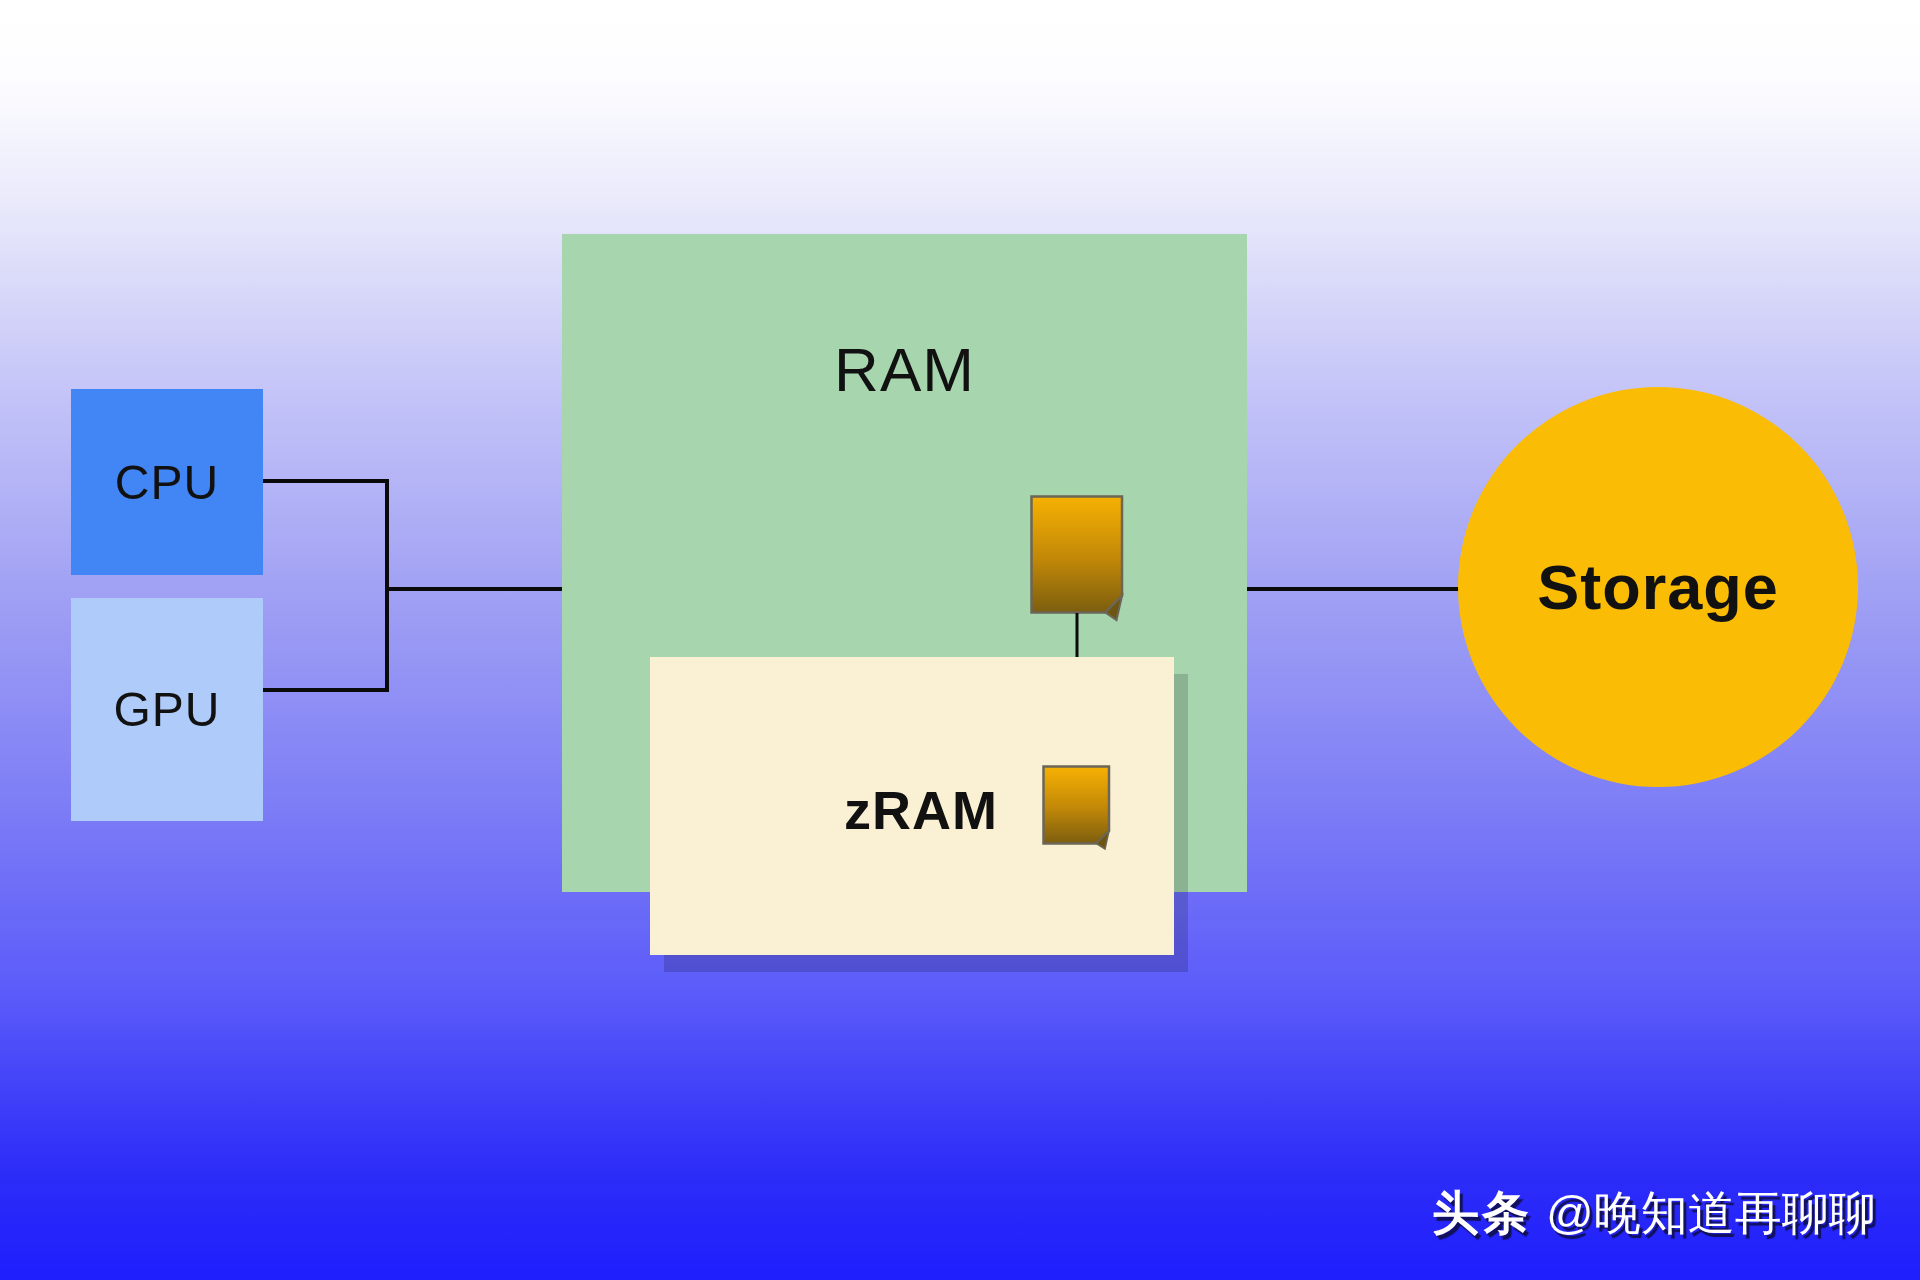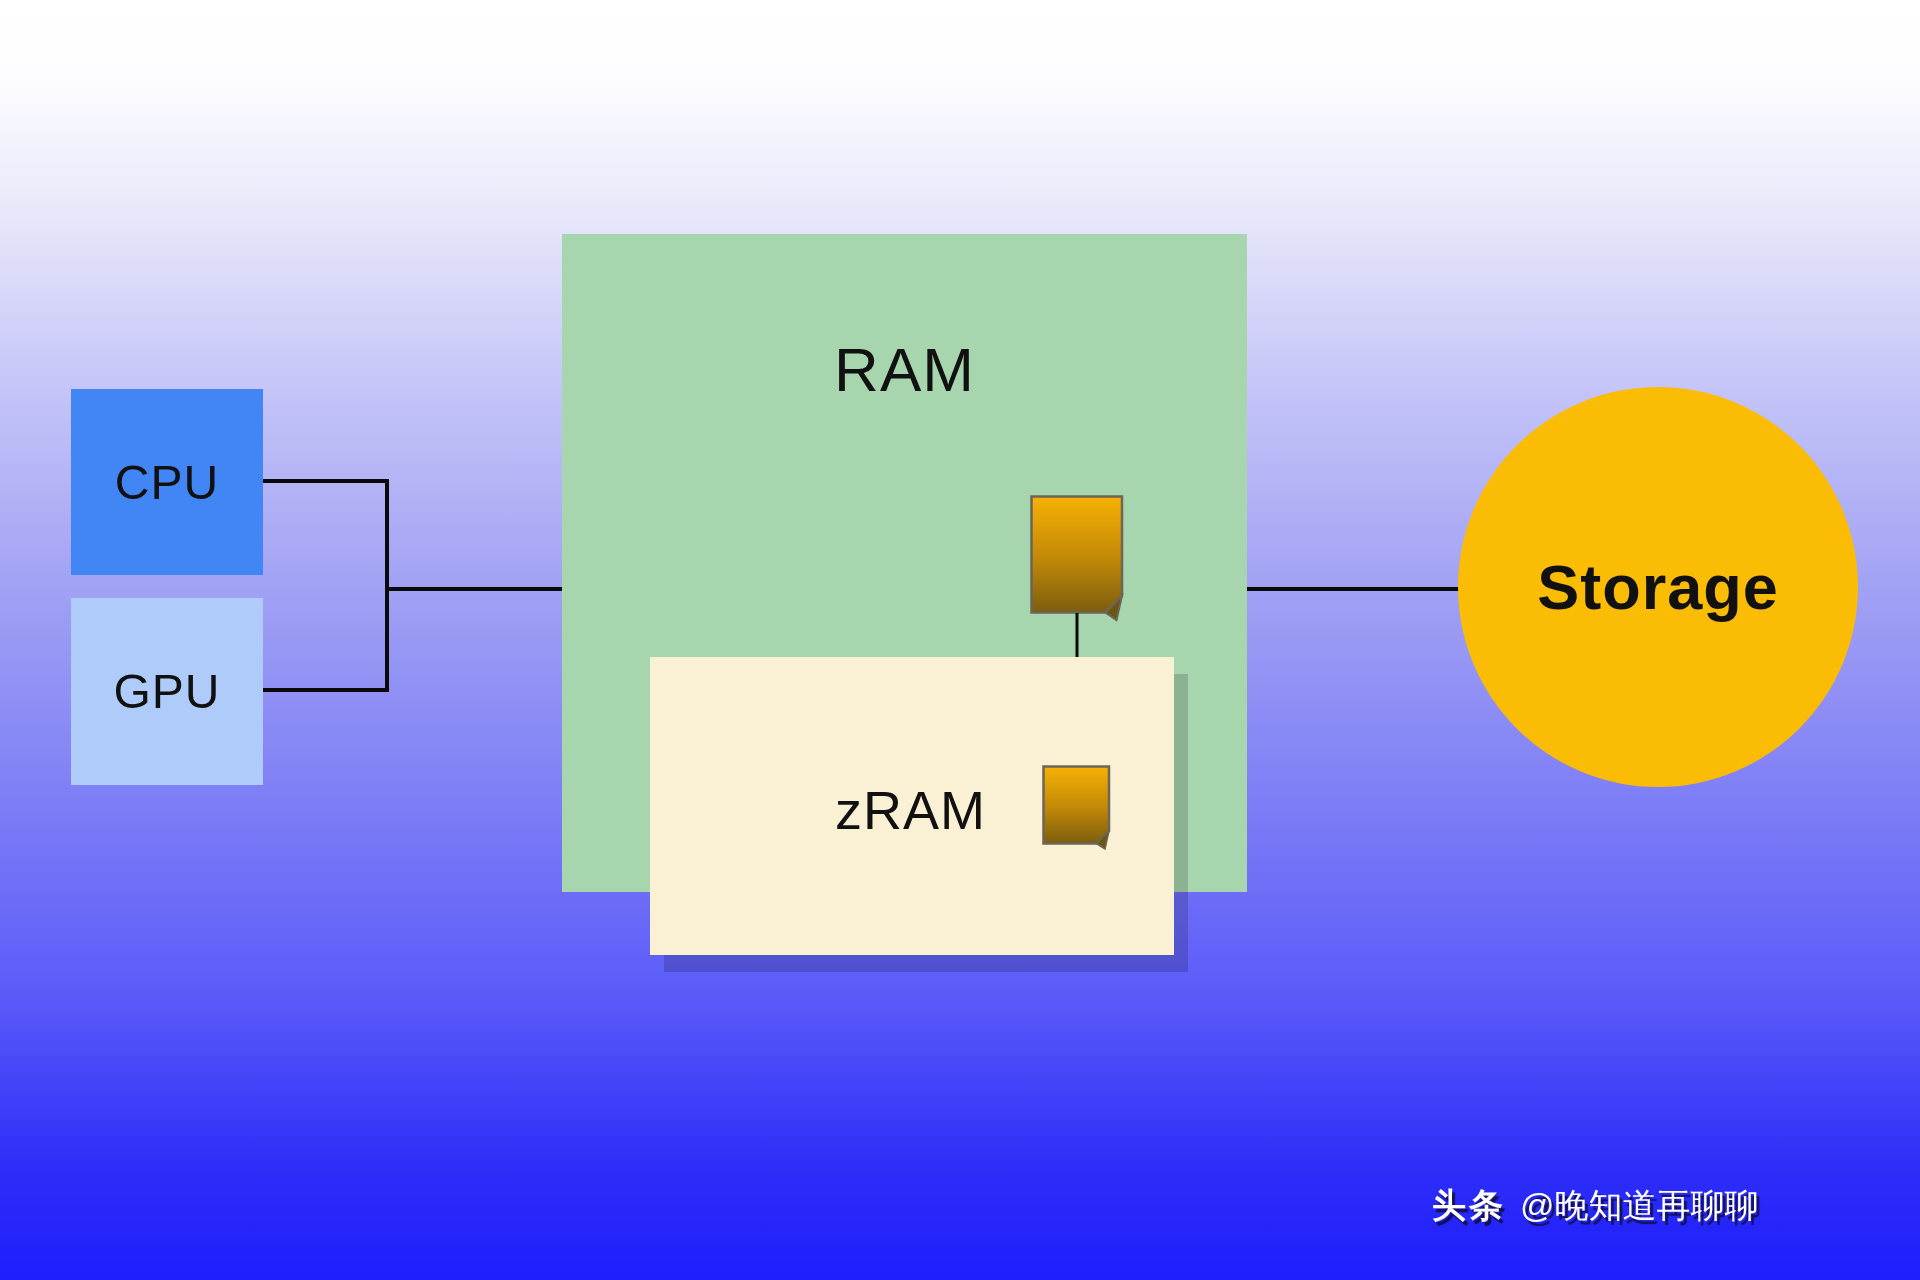--- a/index.html
+++ b/index.html
@@ -8,41 +8,41 @@
     width:1920px;height:1280px;
     overflow:hidden;
     font-family:"Liberation Sans","DejaVu Sans",sans-serif;
     background:linear-gradient(180deg,
       #ffffff 0%, #fdfdff 6%, #e9e9fb 16%, #c3c3f8 31%,
       #9f9ff4 47%, #7f7ff6 62%, #5a5afa 78%, #2e2ef8 91%, #1e1efe 100%);
   }
   .node{position:absolute;display:flex;align-items:center;justify-content:center;}
   .node span{color:#111;font-size:48px;font-weight:500;letter-spacing:1px;}
   .cpu{left:71px;top:389px;width:192px;height:186px;background:#4285F4;}
-  .gpu{left:71px;top:598px;width:192px;height:187px;background:#AECBFA;}
+  .gpu{left:71px;top:598px;width:192px;height:223px;background:#AECBFA;}
   .line{position:absolute;background:#0a0a0a;}
   .line-cpu{left:263px;top:479px;width:126px;height:4px;}
   .line-gpu{left:263px;top:688px;width:126px;height:4px;}
   .line-junction{left:385px;top:479px;width:4px;height:213px;}
   .line-bus{left:385px;top:587px;width:178px;height:4px;}
   .line-storage{left:1246px;top:587px;width:213px;height:4px;}
   .ram{left:562px;top:234px;width:685px;height:658px;background:#A6D5AE;display:block;}
   .ram-label{position:absolute;left:0;top:100px;width:100%;text-align:center;
     color:#111;font-size:62px;font-weight:500;letter-spacing:1px;}
   .zram{position:absolute;left:88px;top:423px;width:524px;height:298px;background:#FAF0D3;
     box-shadow:14px 17px 0 rgba(0,0,0,0.16);}
-  .zram-label{position:absolute;left:185px;top:122px;color:#111;font-size:54px;
-    font-weight:400;letter-spacing:1px;}
+  .zram-label{position:absolute;left:194px;top:122px;color:#111;font-size:54px;
+    font-weight:700;letter-spacing:1px;}
   .doc-large{position:absolute;left:468px;top:261px;width:94px;height:128px;}
   .doc-small{position:absolute;left:392px;top:108px;width:69px;height:86px;}
   .swap-arrow{position:absolute;left:507px;top:379px;width:16px;height:150px;}
   .storage{left:1458px;top:387px;width:400px;height:400px;border-radius:50%;background:#FBBC05;}
   .storage span{font-size:63px;font-weight:bold;}
   .watermark{position:absolute;left:1432px;top:1186px;display:flex;gap:14px;align-items:center;
-    color:#ffffff;font-size:34px;line-height:1.15;white-space:nowrap;
+    color:#ffffff;font-size:47px;line-height:1.15;white-space:nowrap;
     text-shadow:3px 4px 1px rgba(12,12,50,0.8);}
   .wm-brand{font-weight:900;letter-spacing:3px;}
   .wm-handle{font-weight:400;}
 </style>
 </head>
 <body>
 
 <div class="canvas">
 
   <div class="node cpu">

